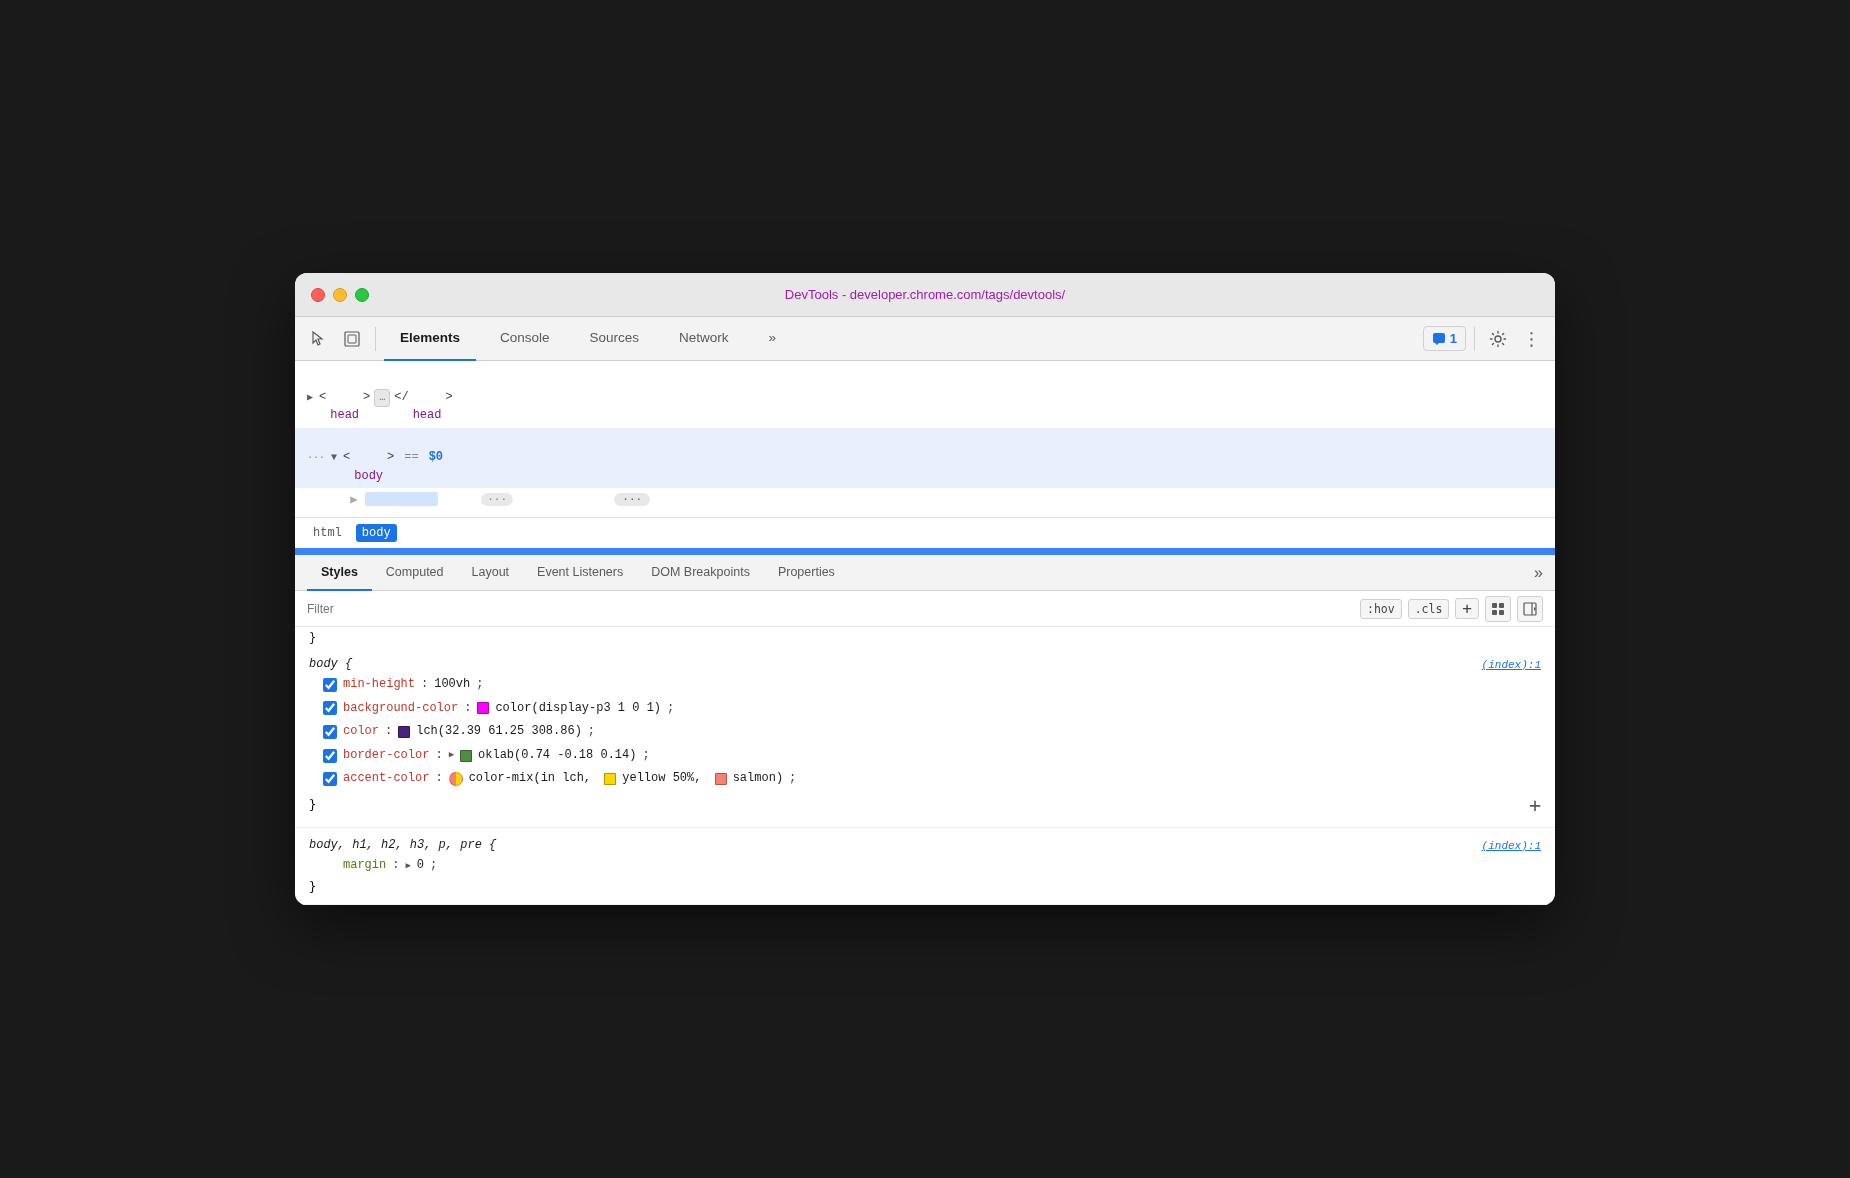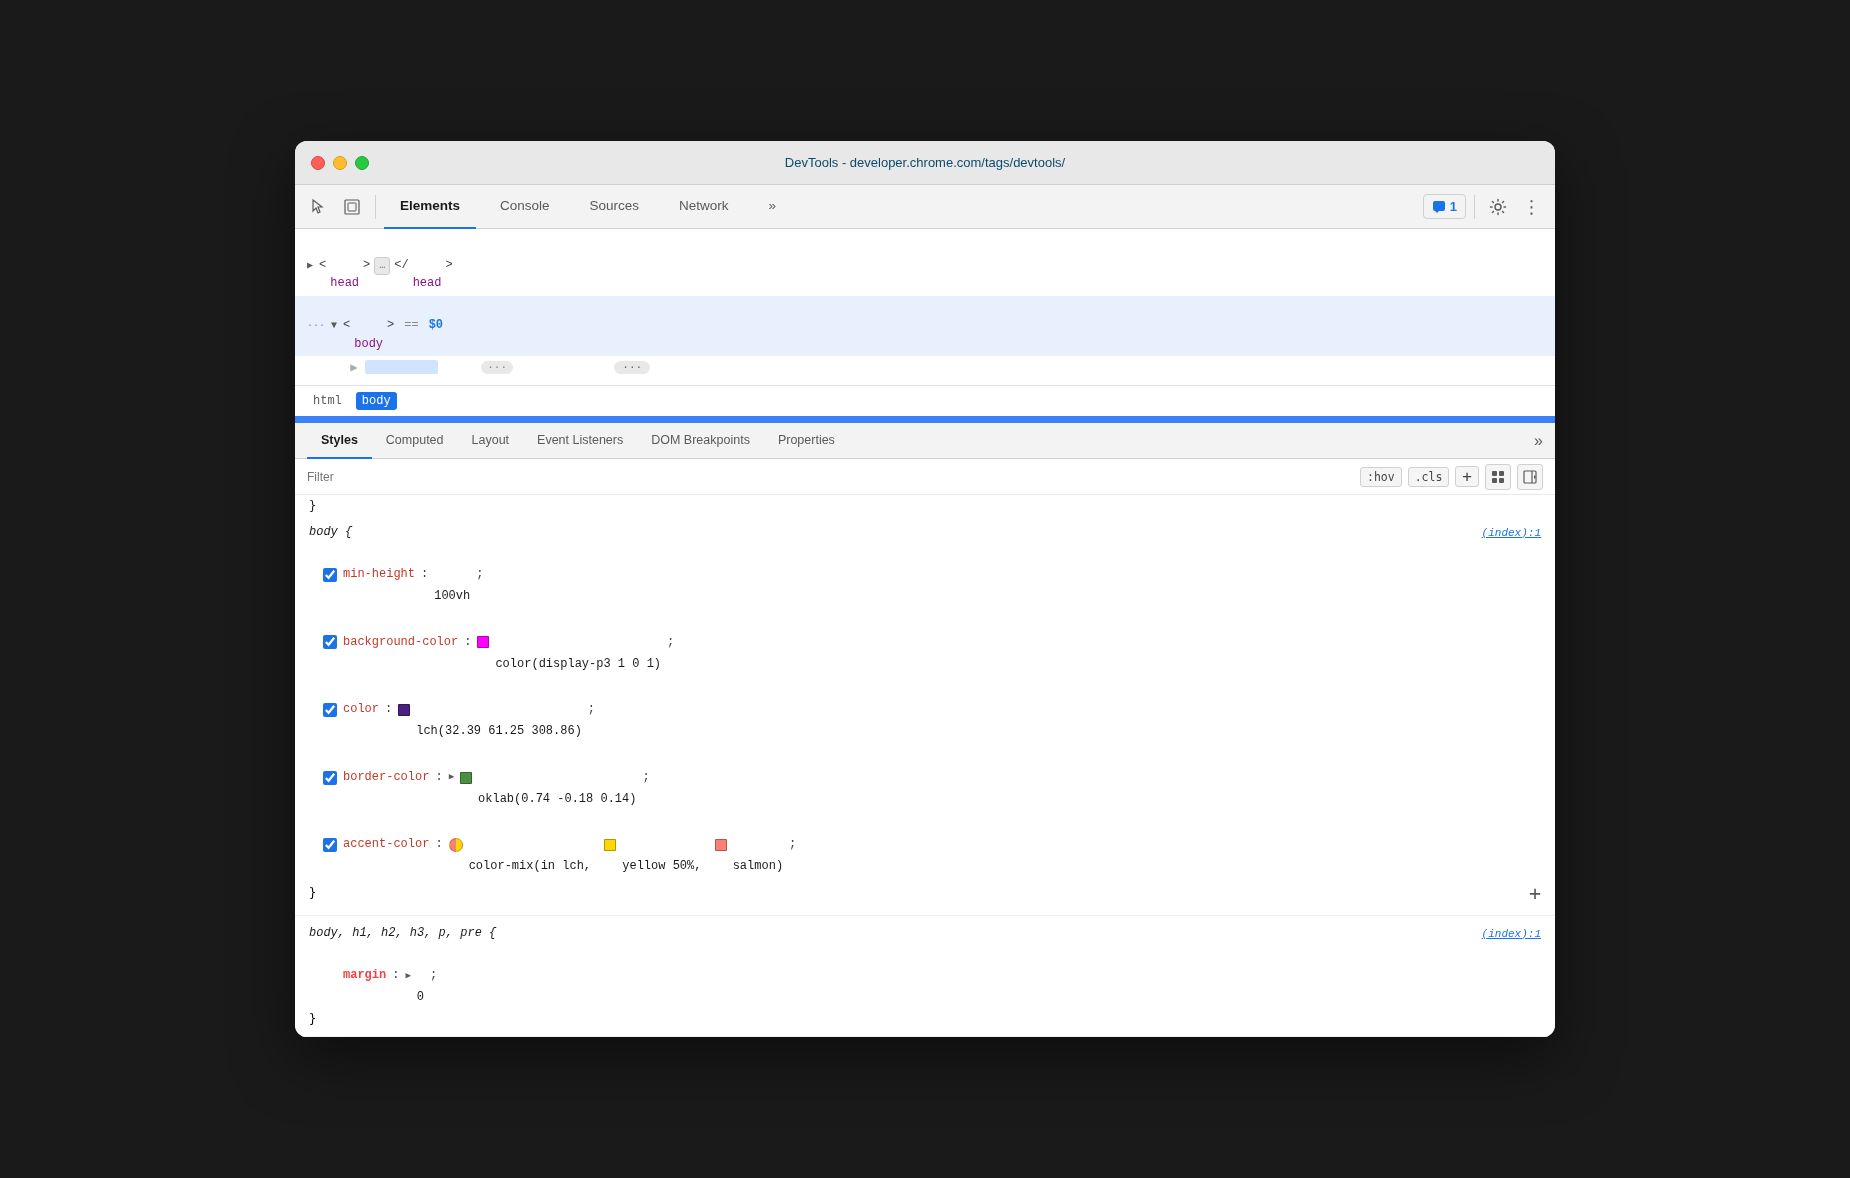--- a/index.html
+++ b/index.html
@@ -36,21 +36,21 @@
     .traffic-light {
       width: 14px;
       height: 14px;
       border-radius: 50%;
     }
     .tl-red { background: #ff5f57; border: 1px solid #e0443e; }
     .tl-yellow { background: #febc2e; border: 1px solid #d4a017; }
     .tl-green { background: #28c840; border: 1px solid #1aaa2e; }
     .title-text {
       font-size: 13px;
-      color: #0c4a6e;
+      color: #a21caf;
       font-weight: 500;
     }
 
     
     .devtools-toolbar {
       background: #f3f3f3;
       border-bottom: 1px solid #d0d0d0;
       display: flex;
       align-items: center;
       padding: 0 8px;
@@ -280,21 +280,21 @@
     }
     .prop-checkbox {
       width: 14px;
       height: 14px;
       accent-color: #1a73e8;
       cursor: pointer;
       flex-shrink: 0;
     }
     .prop-name { color: #c0392b; }
     .prop-colon { color: #444; }
-    .prop-value { color: #1a1a1a; margin-top: 44px; }
+    .prop-value { color: #1a1a1a; }
     .prop-semicolon { color: #444; }
     .color-swatch {
       display: inline-block;
       width: 12px;
       height: 12px;
       border: 1px solid rgba(0,0,0,0.3);
       vertical-align: middle;
       border-radius: 1px;
       cursor: pointer;
       flex-shrink: 0;
@@ -566,21 +566,21 @@
       </div>
 
       <div class="styles-rule">
         <div class="styles-rule-header">
           <span class="rule-selector">body, h1, h2, h3, p, pre {</span>
           <span class="rule-source">(index):1</span>
         </div>
 
         <div class="styles-property">
           <span style="width:14px;flex-shrink:0;"></span>
-          <span class="prop-name" style="color:#ef4444;font-weight:bold;">margin</span>
+          <span class="prop-name" style="color:#4d7c0f;">margin</span>
           <span class="prop-colon">:</span>
           <span class="color-swatch-arrow">▶</span>
           <span class="prop-value">0</span>
           <span class="prop-semicolon">;</span>
         </div>
 
         <div style="padding:2px 14px;font-family:'Menlo','Monaco',monospace;font-size:12px;">
           <span>}</span>
         </div>
       </div>

